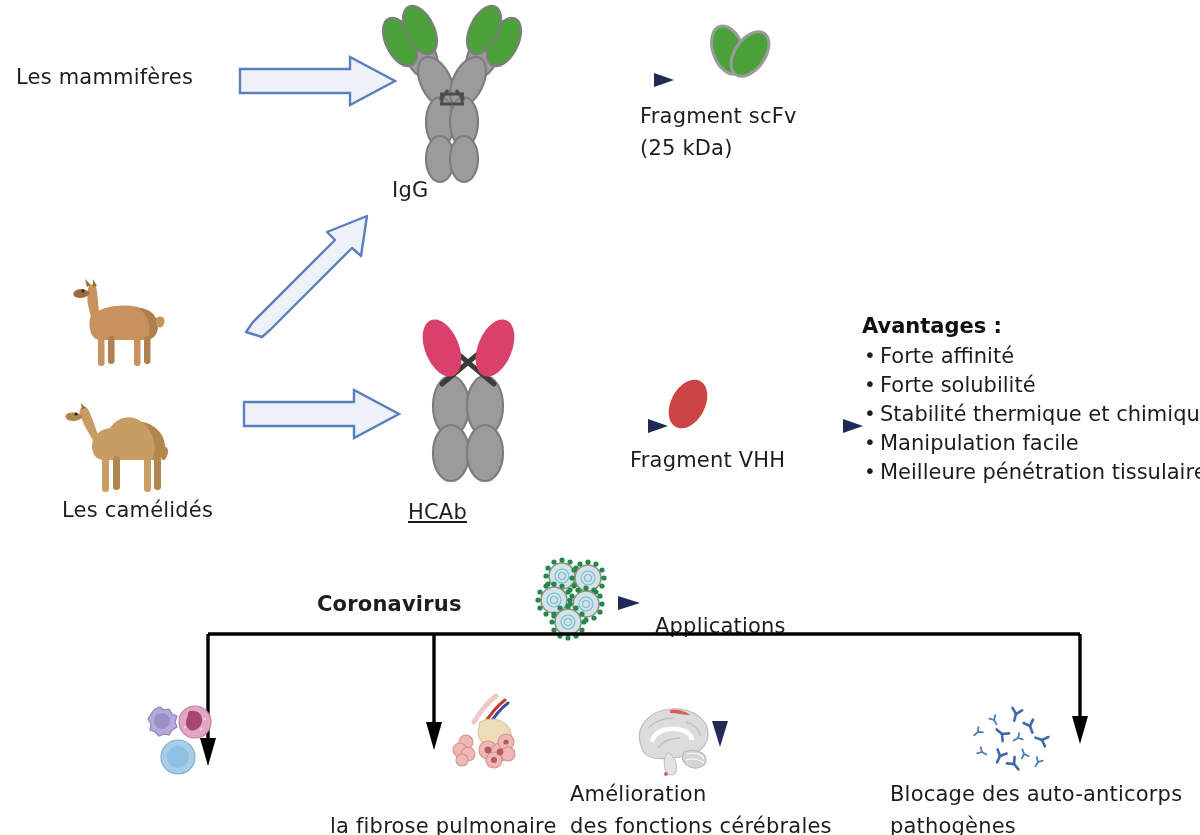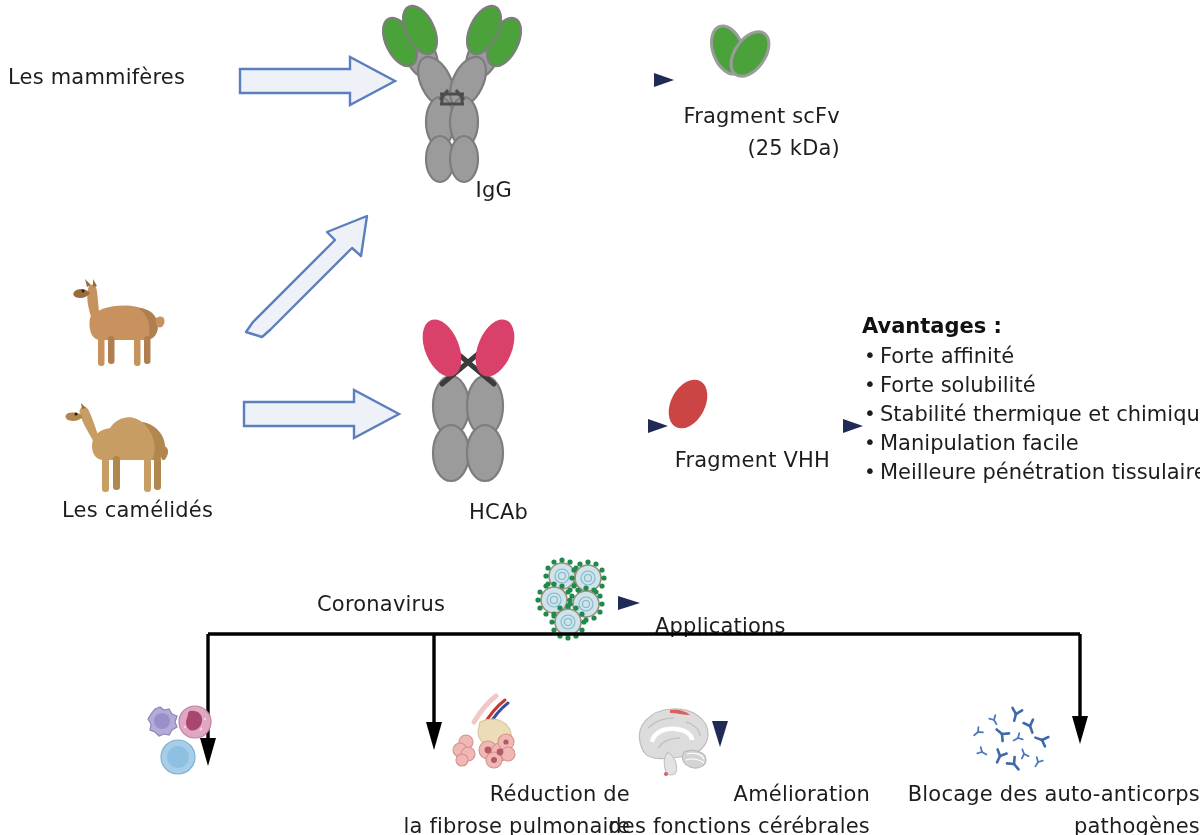--- a/index.html
+++ b/index.html
@@ -10,36 +10,36 @@
     color:#1a1a1a;
     overflow:hidden;
   }
   #stage{position:relative;width:1200px;height:835px;background:#fff;}
   .abs{position:absolute;}
   .lbl{
     font-family:"DejaVu Sans","Liberation Sans",sans-serif;
     font-size:21px;color:#1d1d1b;letter-spacing:.2px;
     white-space:nowrap;line-height:1.22;
   }
-  .lbl.ctr{text-align:right;}
+  .lbl.ctr{text-align:left;}
   .adv-title{font-size:21px;font-weight:bold;color:#111;}
   .adv-item{font-size:21px;color:#1d1d1b;white-space:nowrap;}
   .adv-list{list-style:none;margin:0;padding:0;}
   .adv-list li{margin:0 0 5px 0;padding-left:18px;position:relative;}
   .adv-list li::before{
     content:"\2022";position:absolute;left:2px;top:-1px;font-size:20px;color:#1d1d1b;
   }
   svg{display:block;overflow:visible;}
 </style>
 </head>
 <body>
 
 <div id="stage">
 
-  <div class="abs lbl" style="left:8px;top:65px;">Les mammifères</div>
+  <div class="abs lbl" style="left:16px;top:65px;">Les mammifères</div>
 
   <div class="abs" style="left:238px;top:55px;">
     <svg width="160" height="52" viewBox="0 0 160 52">
       <path d="M2,14 L112,14 L112,2 L157,26 L112,50 L112,38 L2,38 Z" fill="#eef2f8" stroke="#5b7fbd" stroke-width="2.4" stroke-linejoin="miter"></path>
     </svg>
   </div>
 
   <div class="abs" style="left:372px;top:4px;">
     <svg width="160" height="170" viewBox="0 0 160 170">
       <g stroke="#7d7d7d" stroke-width="2.2">
@@ -183,21 +183,21 @@
         <path d="M96,66 L48,26"></path>
       </g>
 
       <g stroke="none">
         <ellipse cx="44" cy="30" rx="17" ry="30" fill="#d9416b" transform="rotate(-22 44 30)"></ellipse>
         <ellipse cx="97" cy="30" rx="17" ry="30" fill="#d9416b" transform="rotate(22 97 30)"></ellipse>
       </g>
     </svg>
   </div>
 
-  <div class="abs lbl ctr" style="left:408px;top:500px;width:120px;">HCAb</div>
+  <div class="abs lbl ctr" style="left:408px;top:500px;width:120px;text-decoration:underline;">HCAb</div>
 
   <div class="abs" style="left:520px;top:418px;">
     <svg width="150" height="16" viewBox="0 0 150 16">
       <defs>
         <linearGradient id="gradNavy2" x1="0" y1="0" x2="1" y2="0">
           <stop offset="0%" stop-color="#9aa4c2"></stop>
           <stop offset="50%" stop-color="#1f2a56"></stop>
           <stop offset="100%" stop-color="#12183a"></stop>
         </linearGradient>
       </defs>
@@ -232,21 +232,21 @@
     <div class="adv-title">Avantages :</div>
     <ul class="adv-list" style="margin-top:6px;">
       <li class="adv-item">Forte affinité</li>
       <li class="adv-item">Forte solubilité</li>
       <li class="adv-item">Stabilité thermique et chimique</li>
       <li class="adv-item">Manipulation facile</li>
       <li class="adv-item">Meilleure pénétration tissulaire</li>
     </ul>
   </div>
 
-  <div class="abs lbl" style="left:317px;top:592px;">Coronavirus</div>
+  <div class="abs lbl" style="left:317px;top:592px;font-weight:bold;">Coronavirus</div>
 
   <div class="abs" style="left:498px;top:595px;">
     <svg width="150" height="16" viewBox="0 0 150 16">
       <defs>
         <linearGradient id="gradNavy4" x1="0" y1="0" x2="1" y2="0">
           <stop offset="0%" stop-color="#b7bdd2"></stop>
           <stop offset="45%" stop-color="#3c4a7c"></stop>
           <stop offset="100%" stop-color="#12183a"></stop>
         </linearGradient>
       </defs>
@@ -380,21 +380,20 @@
 
       <g fill="#b35a63">
         <circle cx="52" cy="58" r="3.4"></circle>
           <circle cx="64" cy="60" r="3.4"></circle>
         <circle cx="58" cy="68" r="3"></circle>
           <circle cx="70" cy="50" r="2.6"></circle>
       </g>
     </svg>
   </div>
 
-  <div class="abs lbl ctr" style="left:330px;top:782px;width:300px;">Réduction de</div>
   <div class="abs lbl ctr" style="left:330px;top:814px;width:300px;">la fibrose pulmonaire</div>
 
   <div class="abs" style="left:628px;top:702px;">
     <svg width="92" height="76" viewBox="0 0 92 76">
 
       <path d="M12,40 C8,24 22,8 44,7 C66,6 80,18 80,32 C80,44 70,52 58,54
                C46,56 34,58 26,56 C16,54 14,48 12,40 Z" fill="#dcdcdc" stroke="#bdbdbd" stroke-width="1.2"></path>
 
       <path d="M42,8 C50,7 58,9 62,13 C56,13 48,11 42,11 Z" fill="#d9605c"></path>
 

